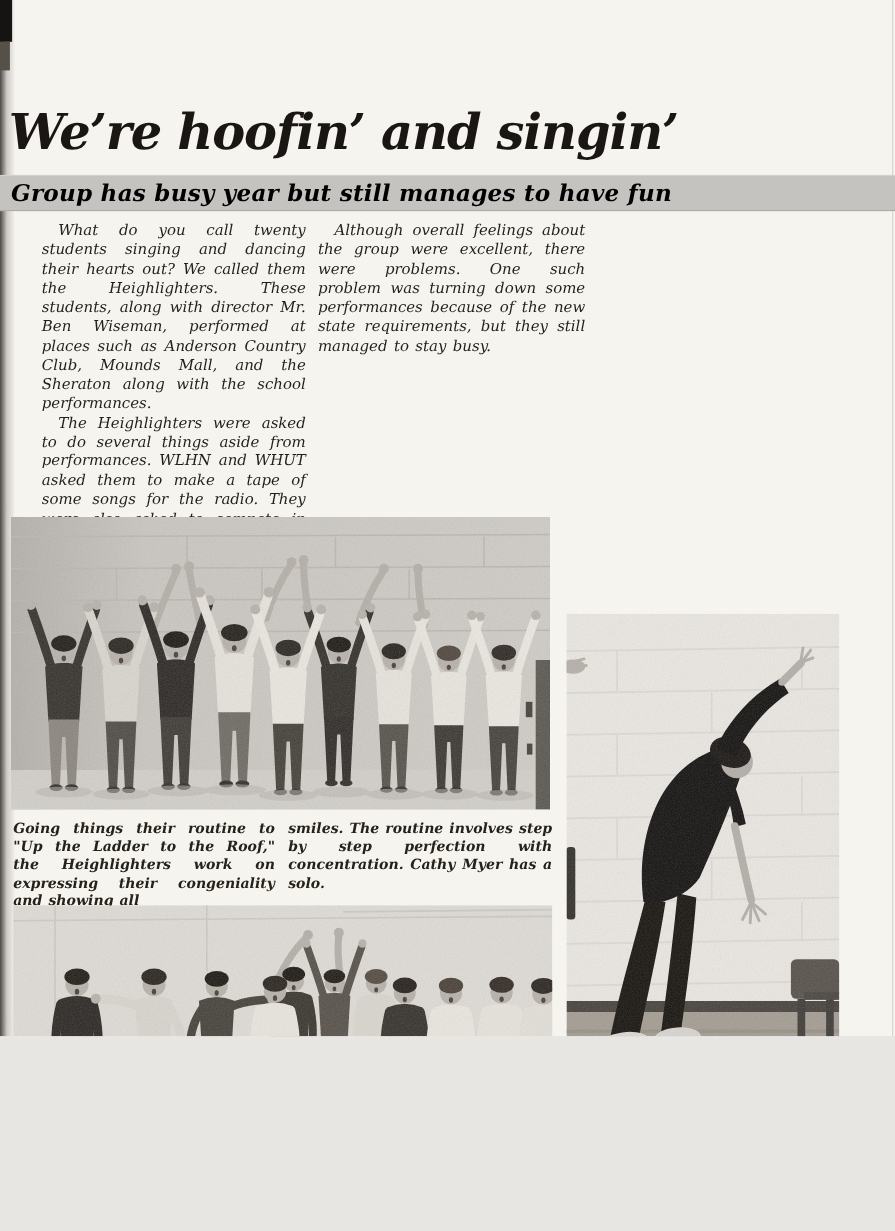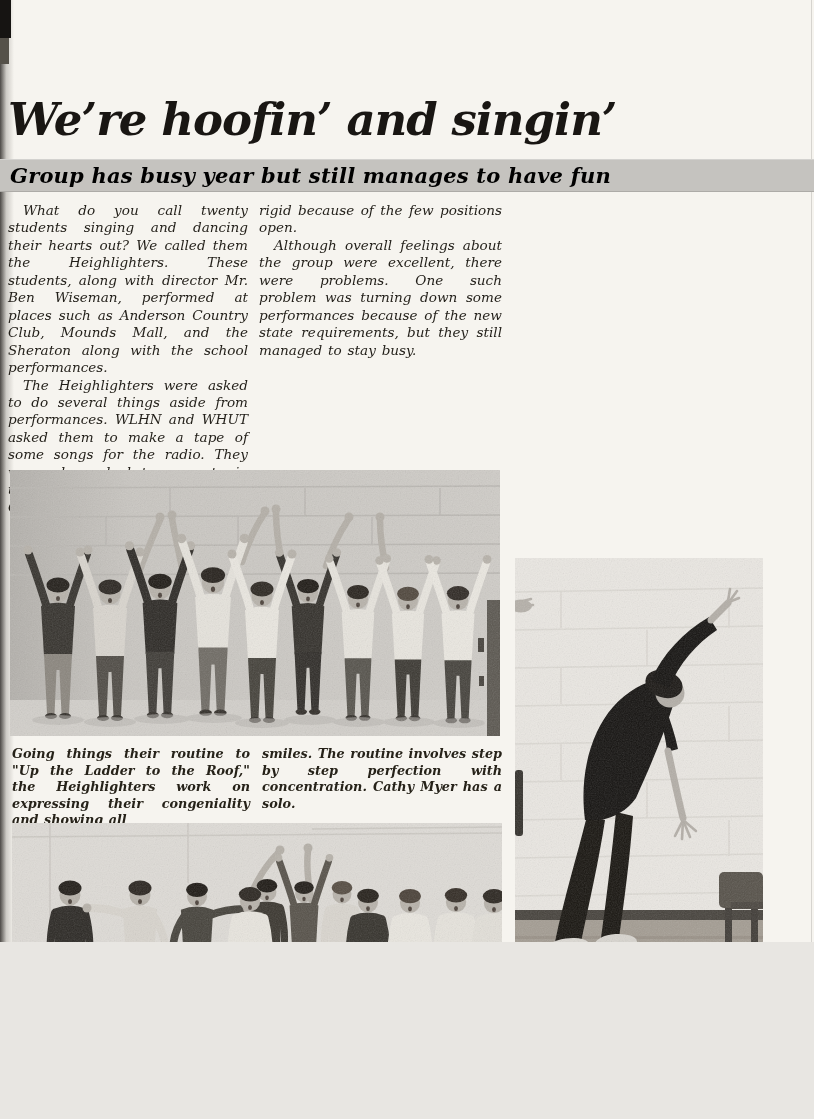--- a/index.html
+++ b/index.html
@@ -57,20 +57,21 @@
     color: #000000; letter-spacing: 0.2px;
   }
 
   .col {
     position: absolute; top: 202px;
     font-size: 13.6px; line-height: 17.45px;
     font-style: italic;
     text-align: justify;
     color: #221f19;
     word-spacing: 1.5px;
+    margin-left: 30px;
   }
   .col-1 { left: 8px;   width: 240px; }
   .col-2 { left: 259px; width: 243px; }
   .col p { margin: 0; }
   .col p.indent { text-indent: 15px; }
 
   .photo { position: absolute; display: block; }
   .photo svg { display: block; }
   #photo-top-group   { left: 10px;  top: 470px; }
   #photo-bottom-group{ left: 12px;  top: 823px; }
@@ -114,21 +115,20 @@
 
   <div class="banner">
     <span>Group has busy year but still manages to have fun</span>
   </div>
 
   <div class="col col-1">
     <p class="indent">What do you call twenty students singing and dancing their hearts out? We called them the Heighlighters. These students, along with director Mr. Ben Wiseman, performed at places such as Anderson Country Club, Mounds Mall, and the Sheraton along with the school performances.</p>
     <p class="indent">The Heighlighters were asked to do several things aside from performances. WLHN and WHUT asked them to make a tape of some songs for the radio. They were also asked to compete in the Bishop Luers Show Choir Competition, which was very</p>
   </div>
   <div class="col col-2">
-    <p>rigid because of the few positions open.</p>
     <p class="indent">Although overall feelings about the group were excellent, there were problems. One such problem was turning down some performances because of the new state requirements, but they still managed to stay busy.</p>
   </div>
 
   <svg width="0" height="0" style="position:absolute" aria-hidden="true">
     <defs>
 
       <g id="fig-up">
         <path d="M-11,-54 C-17,-74 -24,-94 -29,-108" stroke="var(--top,#888)" stroke-width="8" fill="none" stroke-linecap="round"></path>
         <path d="M11,-54 C17,-74 24,-94 29,-108" stroke="var(--top,#888)" stroke-width="8" fill="none" stroke-linecap="round"></path>
         <circle cx="-30" cy="-112" r="4.5" fill="var(--skin,#b7b2aa)"></circle>

